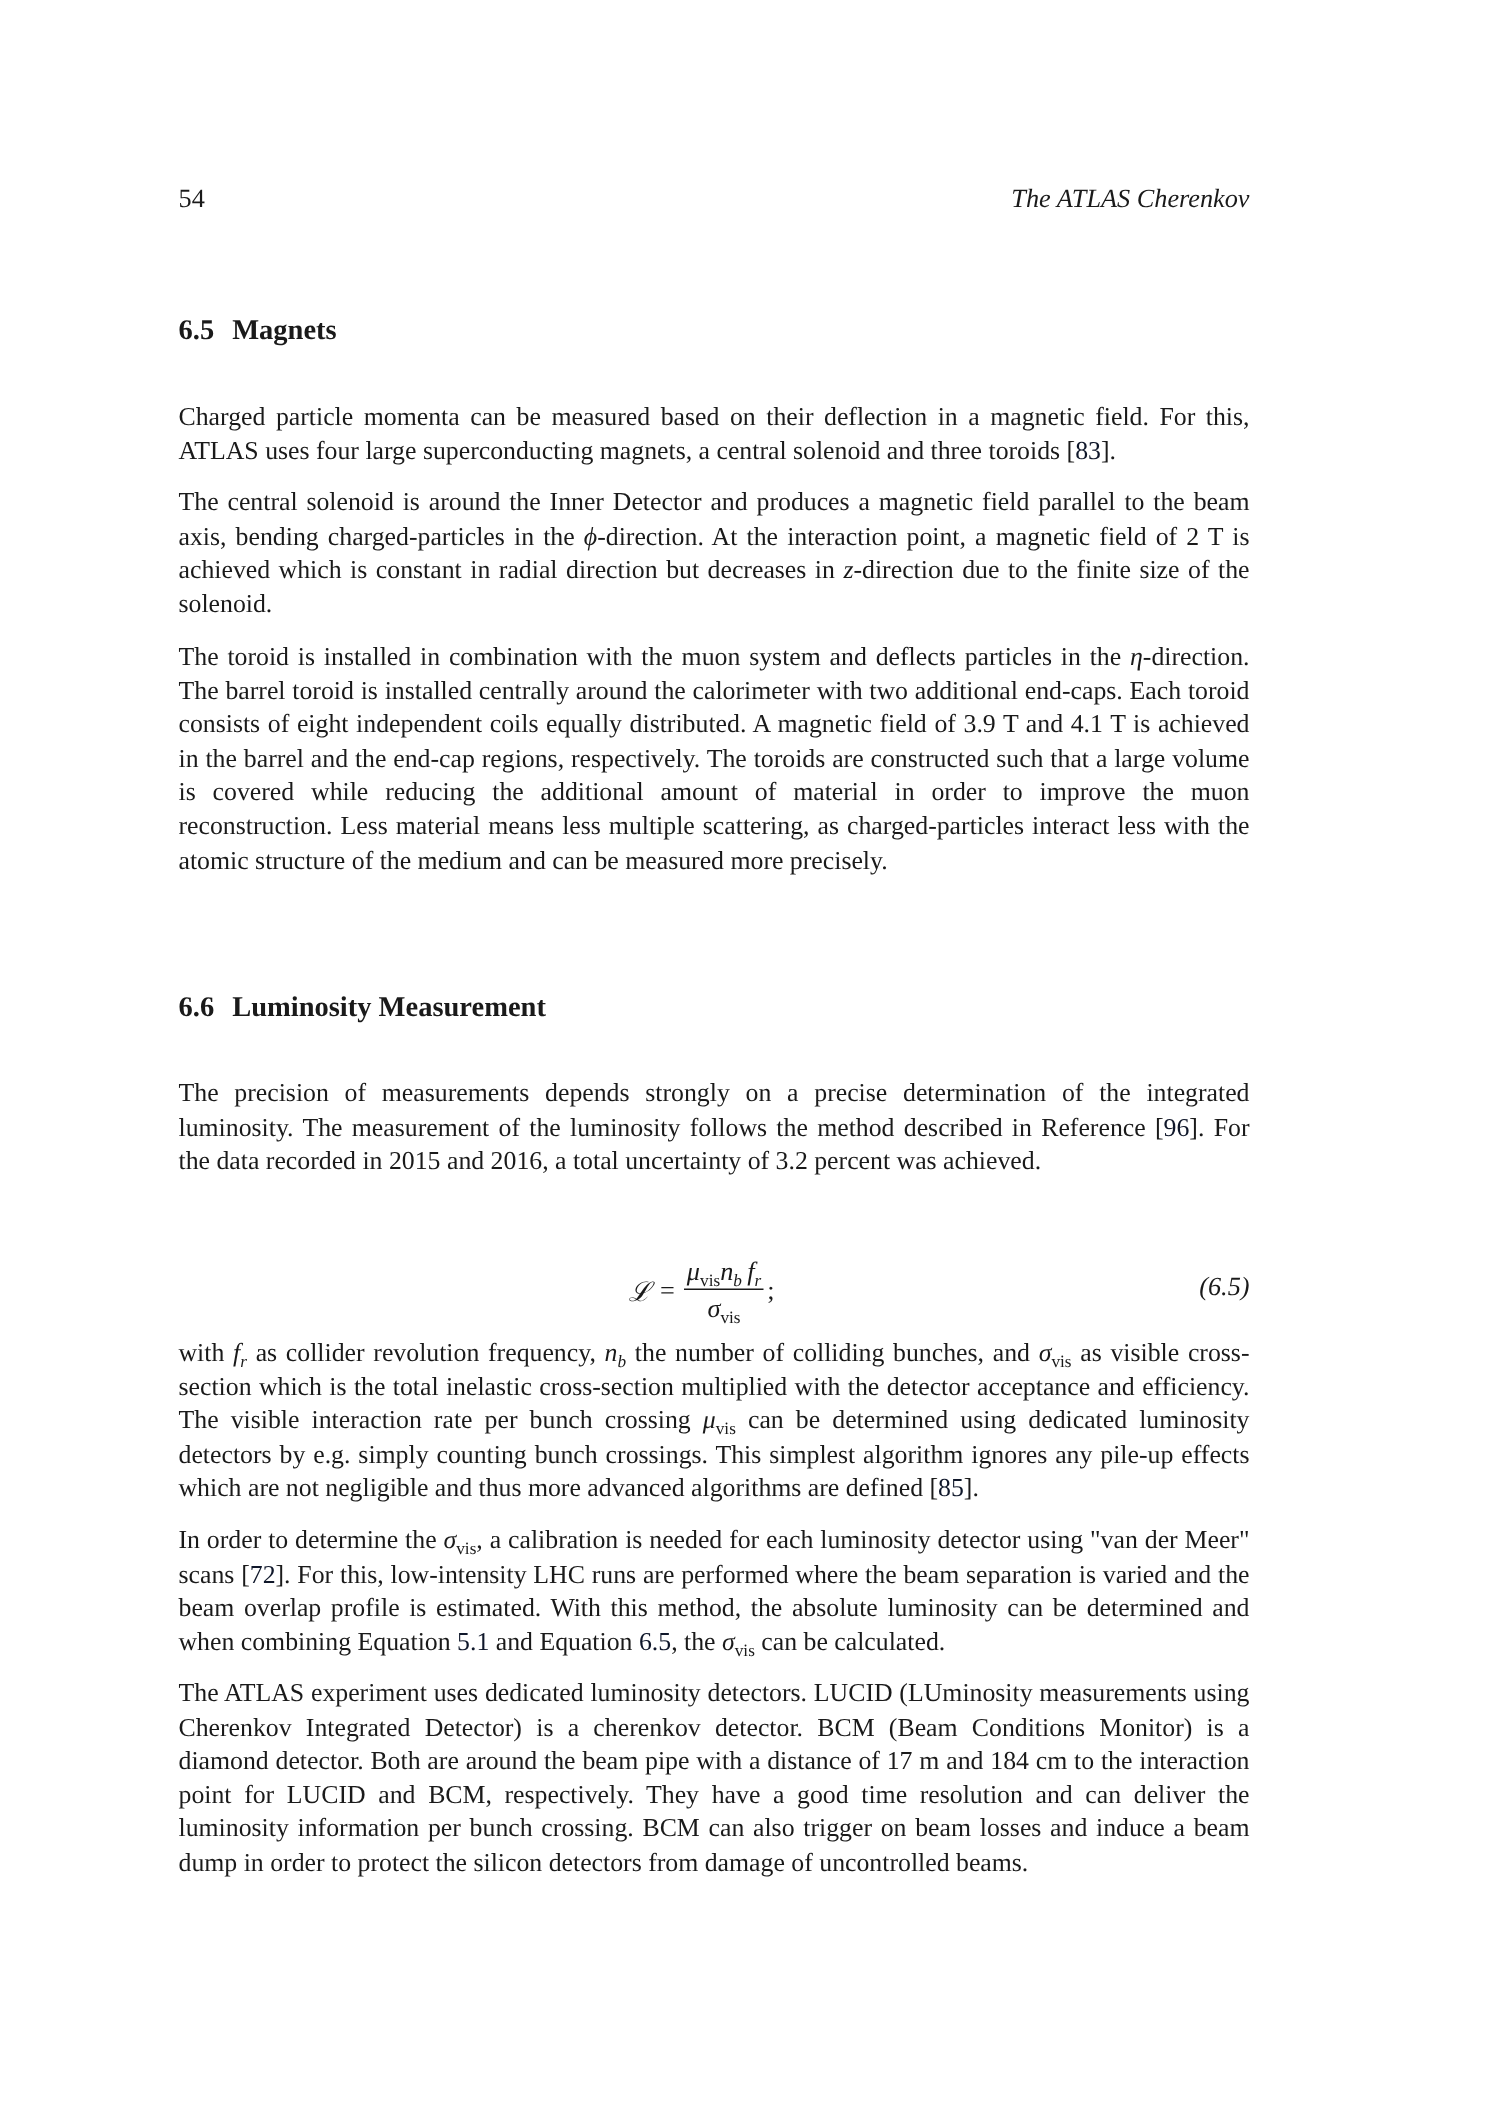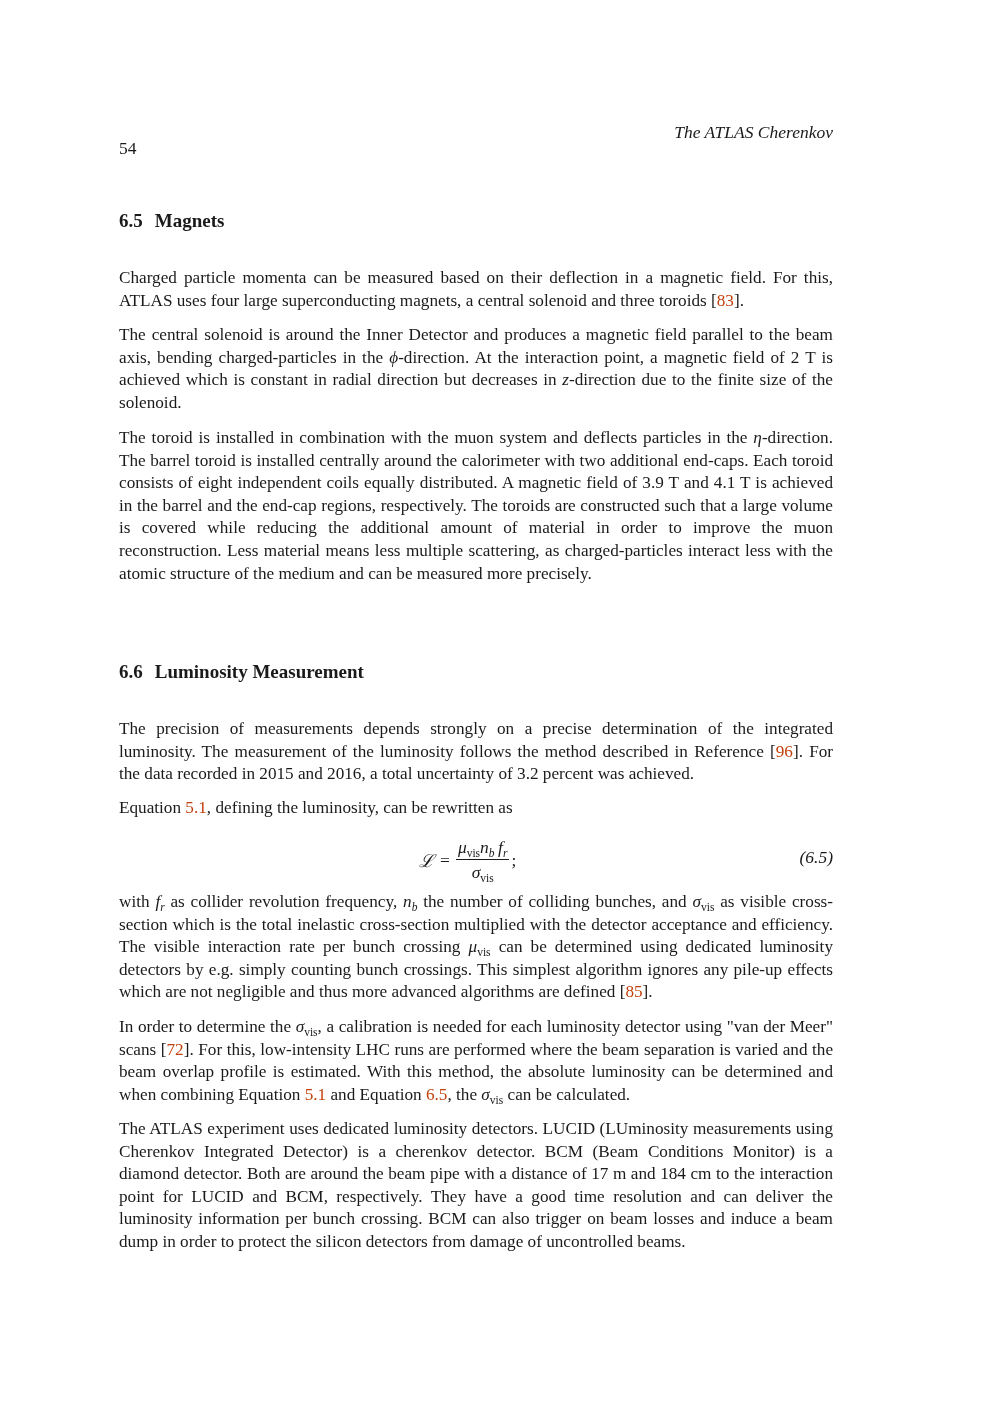--- a/index.html
+++ b/index.html
@@ -1,26 +1,26 @@
 <!DOCTYPE html>
 <html><head>
 <meta charset="utf-8">
 <style>
   html, body { margin: 0; padding: 0; background: #ffffff; }
   body { width: 1000px; height: 1414px; position: relative; overflow: hidden;
          font-family: "Liberation Serif", "DejaVu Serif", serif; color: #1a1a1a; }
   .page { position: absolute; left: 0; top: 0; width: 1000px; height: 1414px; }
   .header { position: absolute; top: 122px; left: 119px; width: 714px; font-size: 17.5px; }
-  .header .pnum { position: absolute; left: 0; top: 16px; text-align: right; }
+  .header .pnum { position: absolute; left: 0; top: 0; text-align: right; }
   .header .rtitle { position: absolute; right: 0; top: 0; font-style: italic; }
   h2 { position: absolute; left: 119px; margin: 0; font-size: 19px; font-weight: bold; }
   h2 .num { margin-right: 12px; }
   .para { position: absolute; left: 119px; width: 714px; margin: 0; font-size: 17.2px;
           line-height: 22.6px; text-align: justify; text-align-last: left; }
-  .link { color: #c2410c; }
+  .link { color: #0f172a; }
   i.m { font-style: italic; }
   sub { font-size: 11.5px; vertical-align: -4px; line-height: 0; font-style: normal; margin-top: 20px; }
   sub.it { font-style: italic; }
   .eq { position: absolute; left: 119px; top: 838px; width: 714px; height: 44px; font-size: 17.5px; }
   .eq .body { position: absolute; left: 300px; top: 0; display: flex; align-items: center; height: 44px; }
   .eq .lhs { font-family: "DejaVu Serif", serif; font-style: italic; font-size: 18px; }
   .eq .eqs { margin: 0 6px; }
   .frac { display: inline-flex; flex-direction: column; align-items: center; }
   .frac .n { padding: 0 2px 1px; border-bottom: 1px solid #1a1a1a; font-style: italic; }
   .frac .d { padding-top: 2px; font-style: italic; }
@@ -46,21 +46,20 @@
   <p class="para" style="top:324px"><span>The central solenoid is around the Inner Detector and produces a magnetic field parallel to the beam axis, bending charged-particles in the </span><i class="m">ϕ</i><span>-direction. At the interaction point, a magnetic field of 2 T is achieved which is constant in radial direction but decreases in </span><i class="m">z</i><span>-direction due to the finite size of the solenoid.</span></p>
 
   <p class="para" style="top:427px"><span>The toroid is installed in combination with the muon system and deflects particles in the </span><i class="m">η</i><span>-direction. The barrel toroid is installed centrally around the calorimeter with two additional end-caps. Each toroid consists of eight independent coils equally distributed. A magnetic field of 3.9 T and 4.1 T is achieved in the barrel and the end-cap regions, respectively. The toroids are constructed such that a large volume is covered while reducing the additional amount of material in order to improve the muon reconstruction. Less material means less multiple scattering, as charged-particles interact less with the atomic structure of the medium and can be measured more precisely.</span></p>
 
   <h2 style="top:661px">
     <span class="num">6.6</span><span>Luminosity Measurement</span>
   </h2>
 
   <p class="para" style="top:718px"><span>The precision of measurements depends strongly on a precise determination of the integrated luminosity. The measurement of the luminosity follows the method described in Reference [</span><a class="link">96</a><span>]. For the data recorded in 2015 and 2016, a total uncertainty of 3.2 percent was achieved.</span></p>
 
-  <p class="para" style="top:797px"><span>Equation </span><a class="link">5.1</a><span>, defining the luminosity, can be rewritten as</span></p>
 
   <div class="eq">
     <div class="body">
       <span class="lhs">ℒ</span>
       <span class="eqs">=</span>
       <span class="frac">
         <span class="n"><span>μ</span><sub>vis</sub><span>n</span><sub class="it">b</sub> <span>f</span><sub class="it">r</sub></span>
         <span class="d"><span>σ</span><sub>vis</sub></span>
       </span>
       <span class="semi">;</span>

